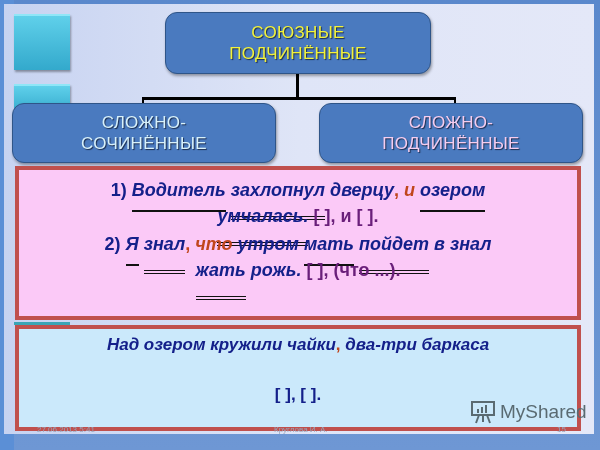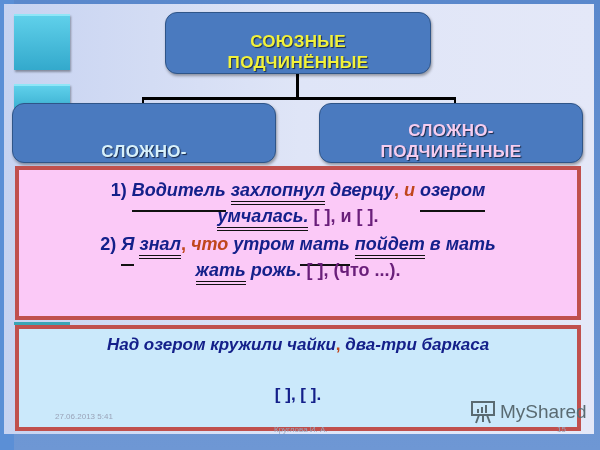--- a/index.html
+++ b/index.html
@@ -6,34 +6,34 @@
   body { width: 600px; height: 450px; overflow: hidden; background: #5b86c9; font-family: "Liberation Sans", sans-serif; }
   .slide { position: absolute; left: 0; top: 0; width: 600px; height: 450px;
     background: linear-gradient(180deg, #5a88cc 0%, #6e97d4 100%); }
   .inner { position: absolute; left: 4px; top: 4px; width: 590px; height: 430px;
     background: linear-gradient(90deg, #c7d3f1 0%, #dfe5f7 50%, #e4e8f8 100%); }
   .deco-sq { position: absolute; background: linear-gradient(180deg, #5fd0ea 0%, #33a9cc 100%);
     border-top: 2px solid #8fe6f7; box-shadow: 1px 2px 2px rgba(0,0,0,0.35); }
   .deco-strip { position: absolute; left: 0; top: 0; width: 14px; height: 450px; background: #5b8fd6; }
   .node { position: absolute; background: #4a7abf; border: 1px solid #2f5588; border-radius: 12px;
     box-shadow: 1px 2px 3px rgba(0,0,0,0.35); display: flex; flex-direction: column;
-    align-items: center; justify-content: flex-end; font-weight: bold; font-size: 17px; line-height: 21px;
+    align-items: center; justify-content: center; font-weight: normal; font-size: 17px; line-height: 21px;
     text-shadow: 1px 1px 1px #1a2a4a; letter-spacing: 0.3px; }
   .node span { display: block; text-align: center; }
   .line { position: absolute; background: #000; }
   .panel { position: absolute; border: 4px solid #c0504d; }
   .p1 { left: 15px; top: 166px; width: 566px; height: 154px; background: #fbc9f7; }
   .p2 { left: 15px; top: 325px; width: 566px; height: 106px; background: #cbe9fb; }
   .sent { position: absolute; left: 0; width: 100%; text-align: center; color: #14208a;
     font-weight: bold; font-size: 18px; line-height: 24px; }
   .it { font-style: italic; }
   .red { color: #c0461c; }
   .schema { color: #6a1f7a; font-style: normal; }
   .u1 { border-bottom: 2px solid #111; padding-bottom: 10px; }
-  .u2 { border-bottom: 4px double #111; padding-bottom: 1px; }
+  .u2 { border-bottom: 4px double #111; padding-bottom: 16px; }
   .footer { position: absolute; font-size: 8px; color: #9aa3b8; }
   .logo { position: absolute; left: 470px; top: 400px; display: flex; align-items: center; gap: 4px;
     color: #5a6b72; font-size: 19px; }
 </style>
 </head>
 <body>
 
 <div class="slide">
   <div class="deco-strip"></div>
   <div class="inner"></div>
@@ -47,20 +47,21 @@
   <div class="line" style="left:142px;top:97px;width:2px;height:8px;"></div>
   <div class="line" style="left:454px;top:97px;width:2px;height:8px;"></div>
 
   <div class="node" style="left:165px;top:12px;width:266px;height:62px;color:#f2f23a;">
     <span>СОЮЗНЫЕ</span>
     <span>ПОДЧИНЁННЫЕ</span>
   </div>
 
   <div class="node" style="left:12px;top:103px;width:264px;height:60px;color:#d7f1fb;">
     <span>СЛОЖНО-</span>
+    <span>СОЧИНЁННЫЕ</span>
   </div>
 
   <div class="node" style="left:319px;top:103px;width:264px;height:60px;color:#f5cdef;">
     <span>СЛОЖНО-</span>
     <span>ПОДЧИНЁННЫЕ</span>
   </div>
 
   <div class="panel p1">
     <div class="sent" style="top:8px;">
       <span>1)</span>
@@ -75,38 +76,38 @@
       <span class="schema">[ ], и [ ].</span>
     </div>
     <div class="sent" style="top:62px;">
       <span>2)</span>
       <span class="it u1">Я</span>
       <span class="it u2">знал</span><span class="red">,</span>
       <span class="it red">что</span>
       <span class="it">утром</span>
       <span class="it u1">мать</span>
       <span class="it u2">пойдет</span>
-      <span class="it">в мать</span>
+      <span class="it">в знал</span>
     </div>
     <div class="sent" style="top:88px;">
       <span class="it u2">жать</span>
       <span class="it">рожь.</span>
       <span class="schema">[ ], (что ...).</span>
     </div>
   </div>
 
   <div class="panel p2">
     <div class="sent" style="top:4px;font-size:17px;">
       <span class="it">Над озером кружили чайки</span><span class="red">,</span>
       <span class="it">два-три баркаса</span>
     </div>
     <div class="sent" style="top:54px;font-size:17px;">
       <span>[ ], [ ].</span>
     </div>
-    <div class="footer" style="left:18px;top:83px;margin-left:18px;">27.06.2013 5:41</div>
+    <div class="footer" style="left:18px;top:96px;">27.06.2013 5:41</div>
     <div class="footer" style="left:255px;top:96px;">Круглова И. А.</div>
     <div class="footer" style="left:538px;top:96px;">15</div>
   </div>
 
   <div class="logo">
     <svg width="26" height="24" viewBox="0 0 26 24">
       <rect x="2" y="2" width="22" height="13" fill="none" stroke="#5a6b72" stroke-width="2"></rect>
       <rect x="7" y="9" width="2" height="4" fill="#5a6b72"></rect>
       <rect x="11" y="7" width="2" height="6" fill="#5a6b72"></rect>
       <rect x="15" y="5" width="2" height="8" fill="#5a6b72"></rect>

